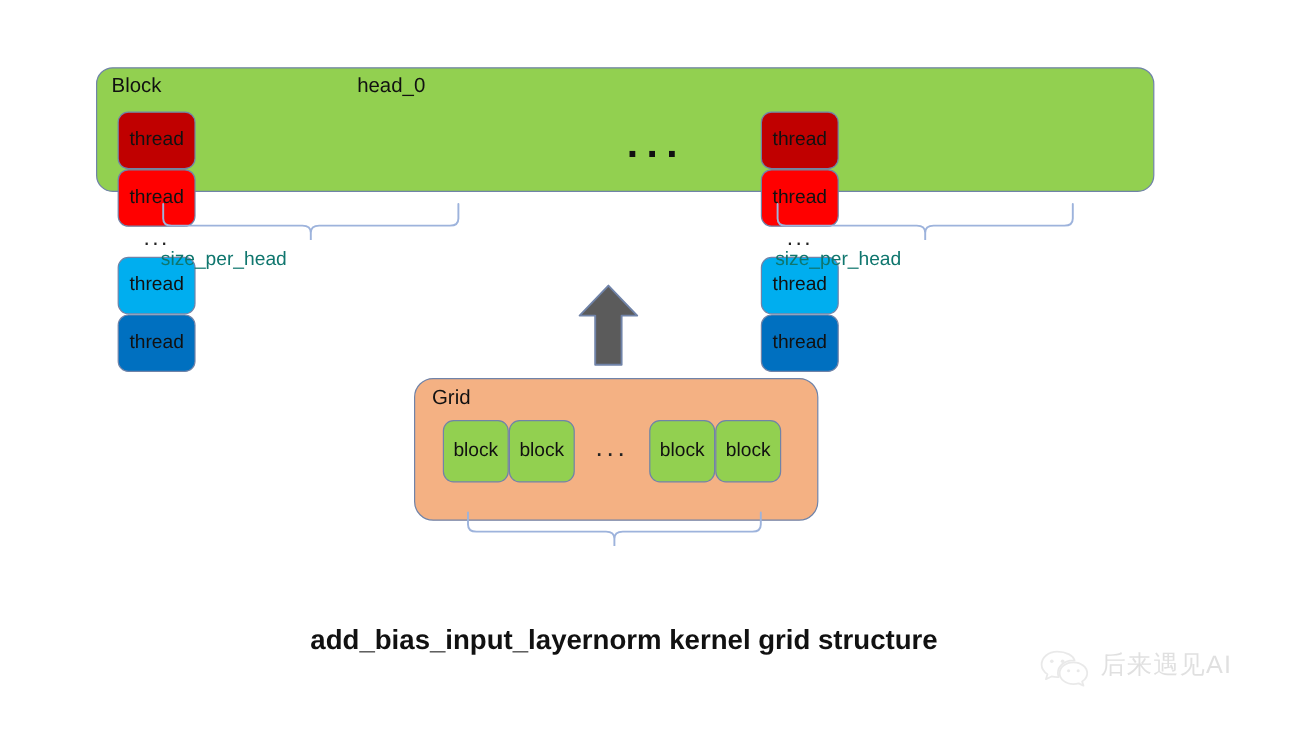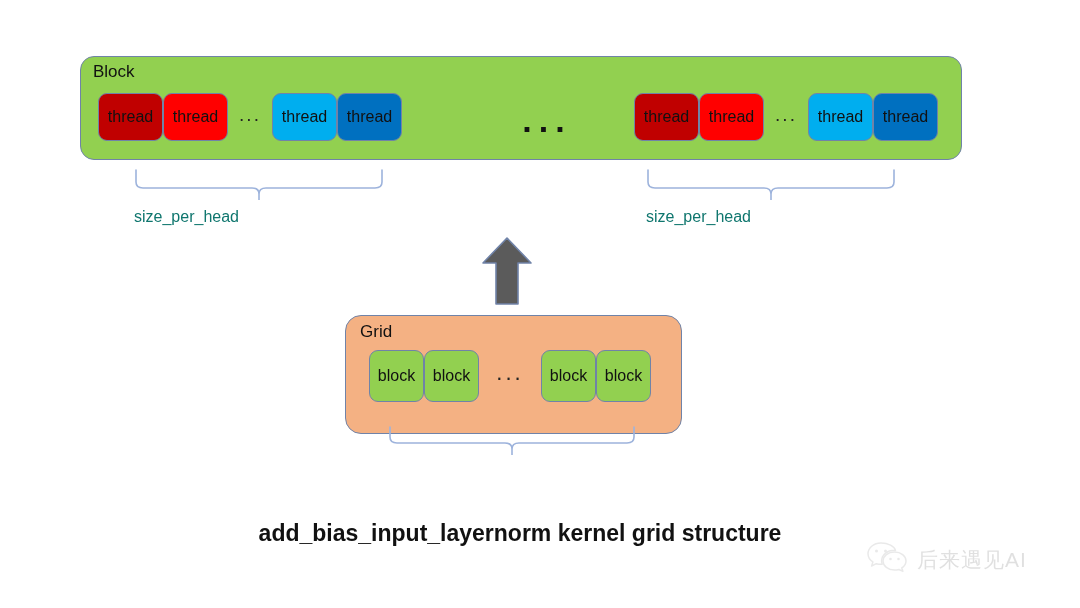--- a/index.html
+++ b/index.html
@@ -47,20 +47,21 @@
   }
   #head-0-label { left: 140px; width: 210px; }
   #head-n-label { left: 660px; width: 210px; }
 
   
   .thread-group {
     position: absolute;
     top: 36px;
     display: flex;
     align-items: center;
+    flex-direction: column;
   }
   #thread-group-head-0 { left: 17px; }
   #thread-group-head-n { left: 553px; }
 
   .thread {
     width: 65px;
     height: 48px;
     box-sizing: border-box;
     border: 1.5px solid #7083A8;
     border-radius: 9px;
@@ -191,38 +192,39 @@
     white-space: nowrap;
     margin-left: 20px;
   }
 
   
   #watermark {
     position: absolute;
     left: 866px;
     top: 540px;
     display: flex;
-    align-items: flex-end;
+    align-items: flex-start;
     gap: 9px;
     opacity: 0.30;
   }
   #watermark-text {
     font-size: 21px;
     color: #9a9a9a;
     letter-spacing: 1px;
     white-space: nowrap;
   }
 </style>
 </head>
 <body>
 
 <div id="block-container">
 
   <div id="block-label">Block</div>
 
+  <div class="head-label" id="head-0-label">head_0</div>
 
   <div class="thread-group" id="thread-group-head-0">
     <div class="thread dark-red">thread</div>
     <div class="thread bright-red">thread</div>
     <div class="cell-ellipsis">...</div>
     <div class="thread light-blue">thread</div>
     <div class="thread dark-blue">thread</div>
   </div>
 
   <div id="block-mid-ellipsis">...</div>

